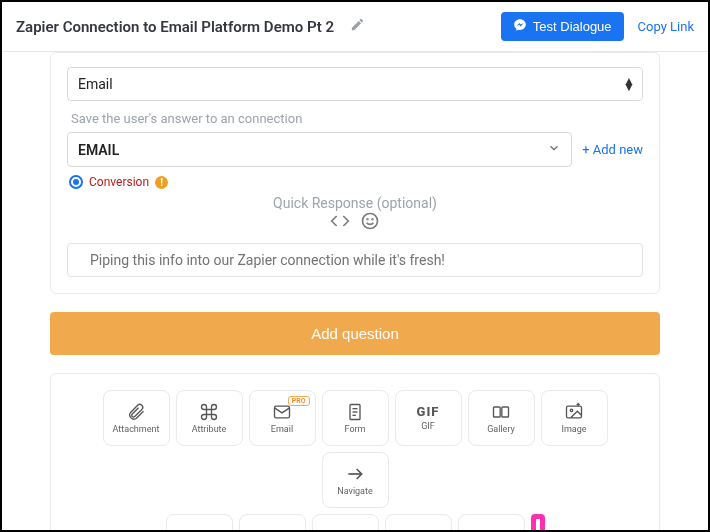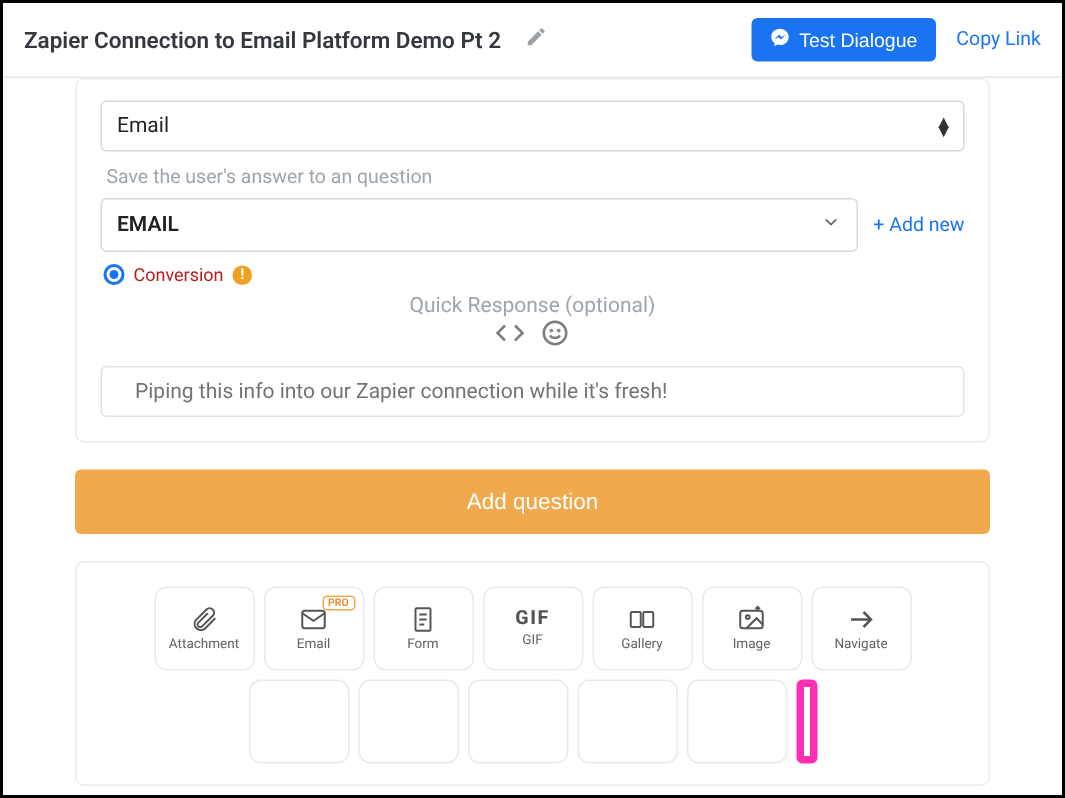--- a/index.html
+++ b/index.html
@@ -73,21 +73,21 @@
 
     <div class="card">
       <div class="sel">
         <span>Email</span>
         <span class="caret-dbl">
             <span>▲</span>
             <span>▼</span>
           </span>
       </div>
 
-      <div class="muted">Save the user's answer to an question</div>
+      <div class="muted">Save the user's answer to an connection</div>
 
       <div class="attr-row">
         <div class="attr-sel">
           <span>EMAIL</span>
           <span class="chev">
             <svg width="14" height="14" viewBox="0 0 24 24" fill="none" stroke="currentColor" stroke-width="2">
                 <polyline points="6 9 12 15 18 9"></polyline>
               </svg>
           </span>
         </div>
@@ -130,20 +130,26 @@
     <div class="aw-card">
 
       <div class="grid">
         <div class="tile">
           <svg width="20" height="20" viewBox="0 0 24 24" fill="none" stroke="currentColor" stroke-width="1.6">
               <path d="M21 11l-8.5 8.5a5 5 0 0 1-7-7L14 4a3.5 3.5 0 0 1 5 5l-8.5 8.5a2 2 0 0 1-3-3L15 7"></path>
             </svg>
           <span class="tlabel">Attachment</span>
         </div>
         <div class="tile">
+          <svg width="20" height="20" viewBox="0 0 24 24" fill="none" stroke="currentColor" stroke-width="1.6">
+              <path d="M18 3a3 3 0 0 0-3 3v12a3 3 0 1 0 3-3H6a3 3 0 1 0 3 3V6a3 3 0 1 0-3 3h12a3 3 0 0 0 0-6z"></path>
+            </svg>
+          <span class="tlabel">Attribute</span>
+        </div>
+        <div class="tile">
           <span class="pro">PRO</span>
           <svg width="20" height="20" viewBox="0 0 24 24" fill="none" stroke="currentColor" stroke-width="1.6">
               <rect x="3" y="5" width="18" height="14" rx="2"></rect>
               <polyline points="3 7 12 13 21 7"></polyline>
             </svg>
           <span class="tlabel">Email</span>
         </div>
         <div class="tile">
           <svg width="20" height="20" viewBox="0 0 24 24" fill="none" stroke="currentColor" stroke-width="1.6">
               <rect x="6" y="3" width="12" height="18" rx="1"></rect>

